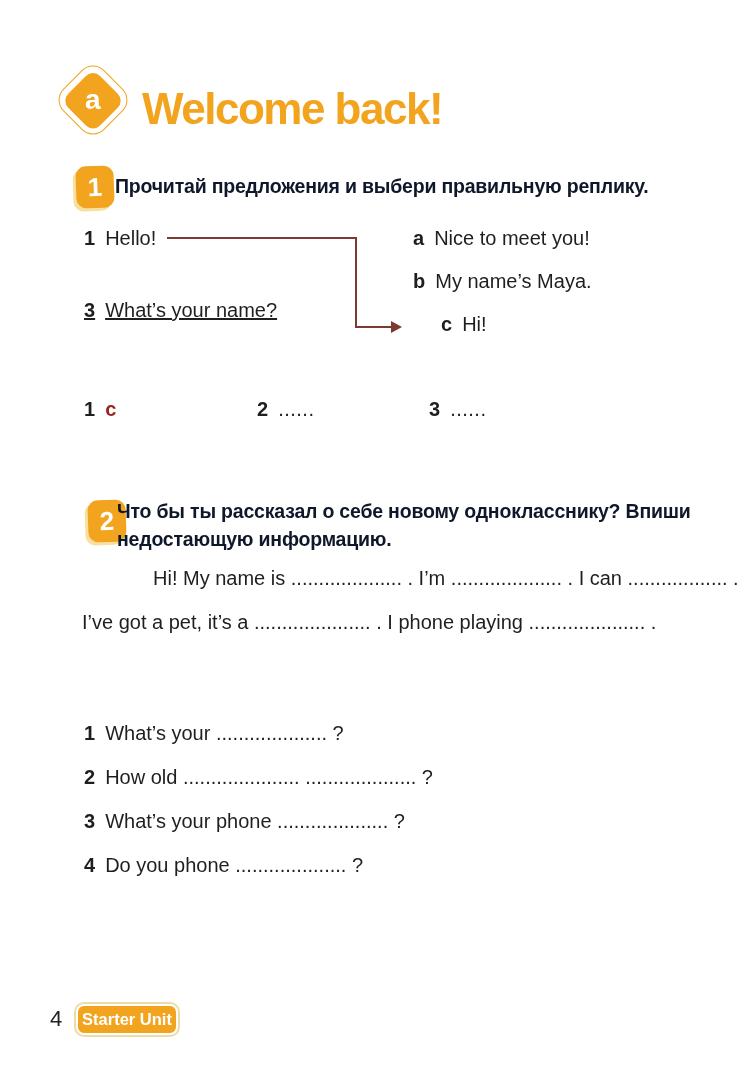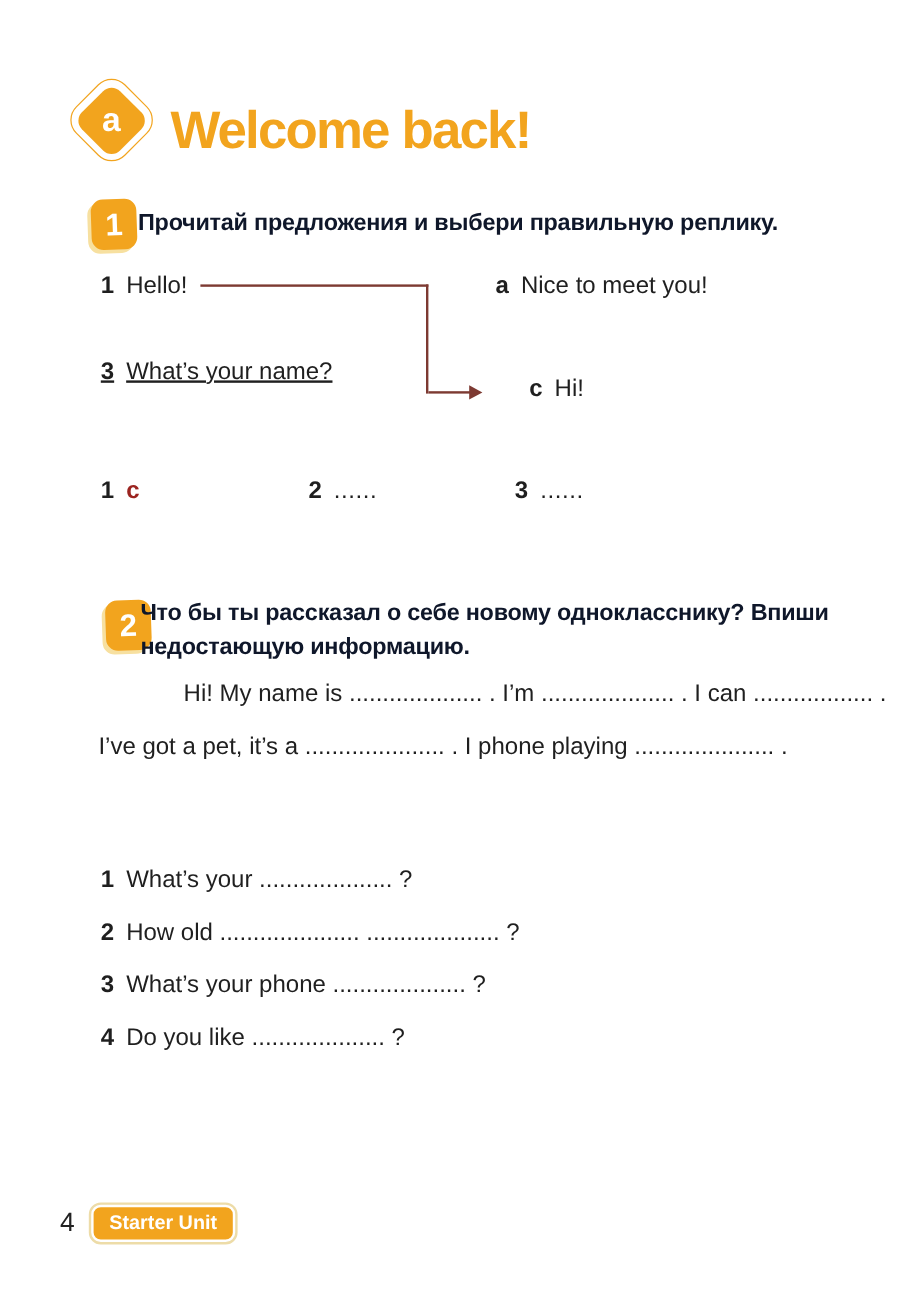--- a/index.html
+++ b/index.html
@@ -99,21 +99,21 @@
     white-space:nowrap;
   }
 
   
   .page-number {
     position:absolute; left:50px; top:1006px;
     font-size:22px; color:#222;
   }
   .unit-badge {
     position:absolute; left:76px; top:1004px;
-    width:120px; height:31px;
+    width:102px; height:31px;
     background:var(--accent-orange);
     border:2px solid #fff;
     outline:2px solid var(--unit-outline);
     border-radius:8px;
     display:flex; align-items:center; justify-content:center;
     color:#fff; font-weight:700; font-size:16.5px;
     white-space:nowrap;
   }
 </style>
 </head>
@@ -133,20 +133,23 @@
 
   <div class="row" style="left:84px; top:225px;">
     <span class="num">1</span><span>Hello!</span>
   </div>
   <div class="row" style="left:84px; top:297px;text-decoration:underline;">
     <span class="num">3</span><span>What’s your name?</span>
   </div>
 
   <div class="row" style="left:413px; top:225px;">
     <span class="letter">a</span><span>Nice to meet you!</span>
+  </div>
+  <div class="row" style="left:413px; top:268px;">
+    <span class="letter">b</span><span>My name’s Maya.</span>
   </div>
   <div class="row" style="left:413px; top:311px;margin-left:28px;">
     <span class="letter">c</span><span>Hi!</span>
   </div>
 
   <div class="arrow-seg" style="left:167px; top:237px; width:190px; height:2px;"></div>
   <div class="arrow-seg" style="left:355px; top:237px; width:2px; height:91px;"></div>
   <div class="arrow-seg" style="left:357px; top:326px; width:36px; height:2px;"></div>
   <div class="arrow-head" style="left:391px; top:321px;"></div>
 
@@ -170,21 +173,21 @@
   <div class="row" style="left:84px; top:720px;">
     <span class="num">1</span><span>What’s your .................... ?</span>
   </div>
   <div class="row" style="left:84px; top:764px;">
     <span class="num">2</span><span>How old .....................  .................... ?</span>
   </div>
   <div class="row" style="left:84px; top:808px;">
     <span class="num">3</span><span>What’s your phone .................... ?</span>
   </div>
   <div class="row" style="left:84px; top:852px;">
-    <span class="num">4</span><span>Do you like .................... ?</span>
+    <span class="num">4</span><span>Do you phone .................... ?</span>
   </div>
 
   <div class="page-number">4</div>
   <div class="unit-badge">
     <span>Starter Unit</span>
   </div>
 
 </div>
 
 </body></html>

